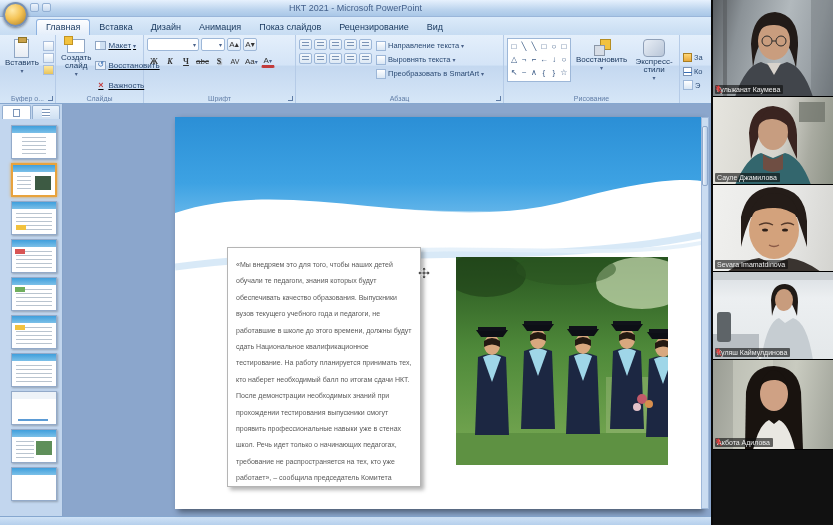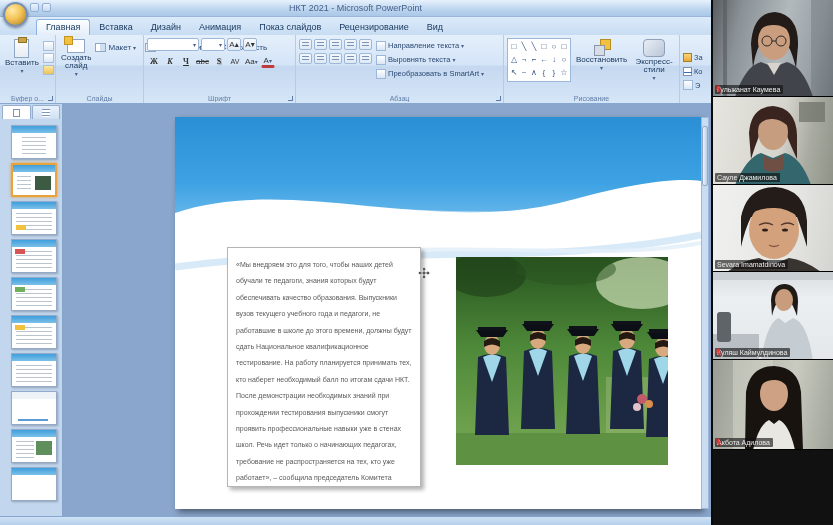--- a/index.html
+++ b/index.html
@@ -47,21 +47,21 @@
   .g-clipboard { width:56px; display:flex; }
   .ic-paste { width:15px; height:19px; background:linear-gradient(#fdfdfd,#e7ecf3); border:1px solid #8fa6c4; position:relative; margin-bottom:1px; }
   .ic-paste::before { content:""; position:absolute; left:3px; top:-3px; width:7px; height:4px; background:#caa24a; border:1px solid #8f7427; }
   .clip-col { display:flex; flex-direction:column; gap:2px; margin-left:2px; padding-top:3px; }
   .clip-col i { width:11px; height:10px; display:block; border:1px solid #a9bedc; background:linear-gradient(#fff,#dce8f4); }
 
   
   .g-slides { width:88px; display:flex; gap:2px; }
   .ic-newslide { width:18px; height:14px; background:#fff; border:1px solid #8fa6c4; position:relative; margin-bottom:1px; }
   .ic-newslide::before { content:""; position:absolute; left:-4px; top:-4px; width:7px; height:7px; background:#f2c23e; border:1px solid #c29322; }
-  .slides-col { display:flex; flex-direction:row; gap:9px; padding-top:2px; }
+  .slides-col { display:flex; flex-direction:column; gap:9px; padding-top:2px;text-decoration:underline; }
   .slides-col .txtbtn { height:15px; font-size:8px; }
   .mi-layout { width:11px; height:9px; border:1px solid #8fa6c4; background:linear-gradient(90deg,#fff 40%,#cfe0f2 40%); flex:none; }
   .mi-reset { width:11px; height:9px; border:1px solid #8fa6c4; background:#eaf1fa; position:relative; flex:none; }
   .mi-reset::before { content:"↺"; position:absolute; left:1px; top:-2px; font-size:8px; color:#3a6fb5; }
   .mi-del { width:11px; height:9px; flex:none; color:#c23b3b; font-size:9px; line-height:8px; text-align:center; font-weight:bold; }
 
   
   .g-font { width:152px; display:flex; flex-direction:column; gap:2px; }
   .serifb { font-family:"Liberation Serif",serif; font-weight:bold; }
 

